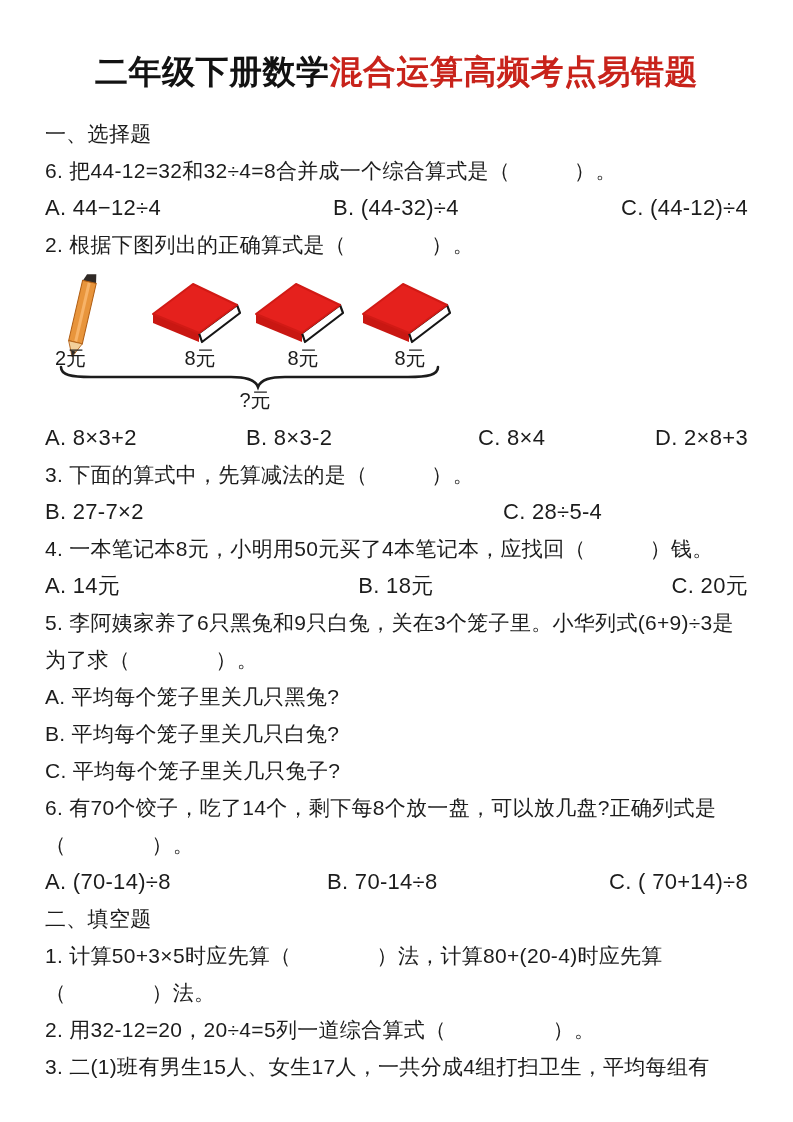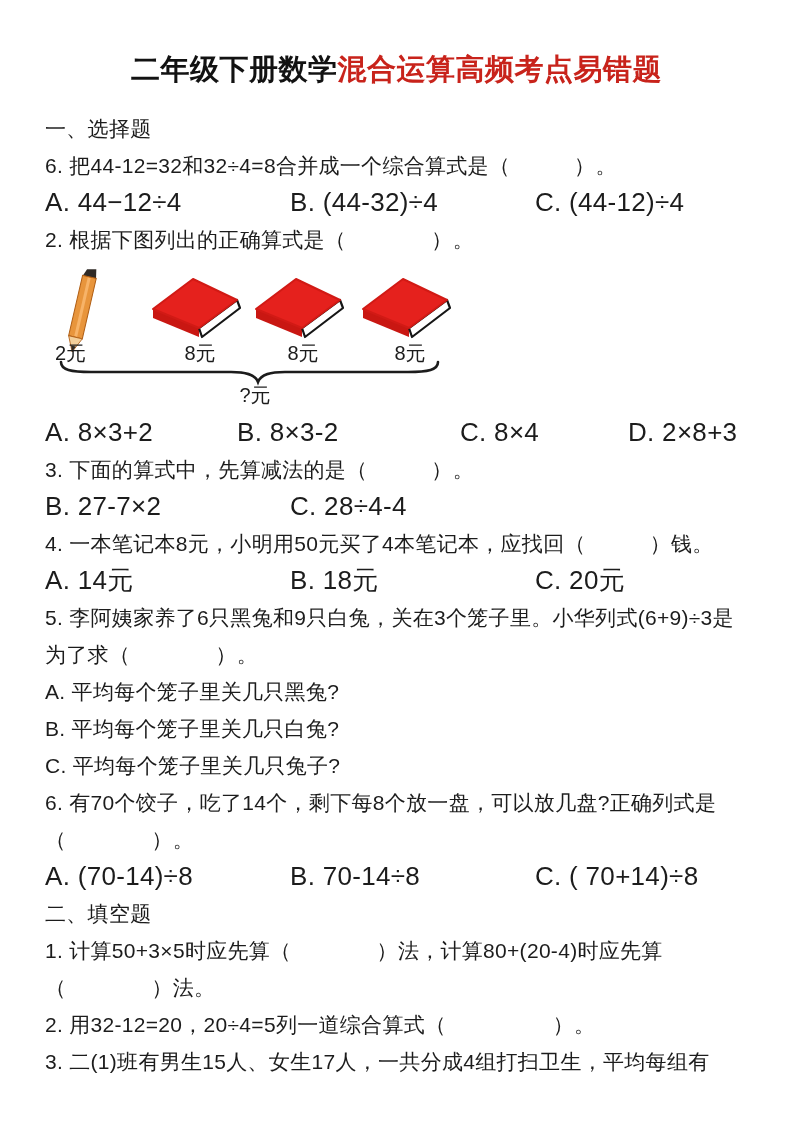--- a/index.html
+++ b/index.html
@@ -8,39 +8,40 @@
     width:793px;height:1122px;
     box-sizing:border-box;
     padding:50px 45px 0 45px;
     background:#ffffff;
     font-family:"Liberation Sans","DejaVu Sans",sans-serif;
     color:#1c1c1c;
     overflow:hidden;
   }
   .title{
     margin:0 0 20px 0;
-    font-size:29px;
+    font-size:33px;
     font-weight:bold;
     text-align:center;
     letter-spacing:0.5px;
     color:#121212;
     white-space:nowrap;
   }
   .title .red{color:#c8231b;}
   .line{
     font-size:21px;
     line-height:37px;
     letter-spacing:0.3px;
     white-space:normal;
   }
   .opts{
     display:flex;
-    font-size:26px;
+    font-size:22px;
     line-height:37px;
     letter-spacing:0.3px;
+    justify-content:space-between;
   }
   .opts span{display:inline-block;}
   .opts3 span:nth-child(1){width:245px;}
   .opts3 span:nth-child(2){width:245px;}
   .opts4 span:nth-child(1){width:192px;}
   .opts4 span:nth-child(2){width:183px;}
   .opts4 span:nth-child(3){width:168px;margin-left:40px;}
   .figure{
     margin:6px 0 8px 8px;
     width:445px;height:142px;text-align:right;
@@ -112,21 +113,21 @@
   <div class="opts opts4">
     <span>A. 8×3+2</span>
     <span>B. 8×3-2</span>
     <span>C. 8×4</span>
     <span>D. 2×8+3</span>
   </div>
 
   <div class="line">3. 下面的算式中，先算减法的是（　　　）。</div>
   <div class="opts opts3">
     <span>B. 27-7×2</span>
-    <span>C. 28÷4-4</span>
+    <span>C. 28÷5-4</span>
   </div>
 
   <div class="line">4. 一本笔记本8元，小明用50元买了4本笔记本，应找回（　　　）钱。</div>
   <div class="opts opts3">
     <span>A. 14元</span>
     <span>B. 18元</span>
     <span>C. 20元</span>
   </div>
 
   <div class="line">5. 李阿姨家养了6只黑兔和9只白兔，关在3个笼子里。小华列式(6+9)÷3是为了求（　　　　）。</div>

